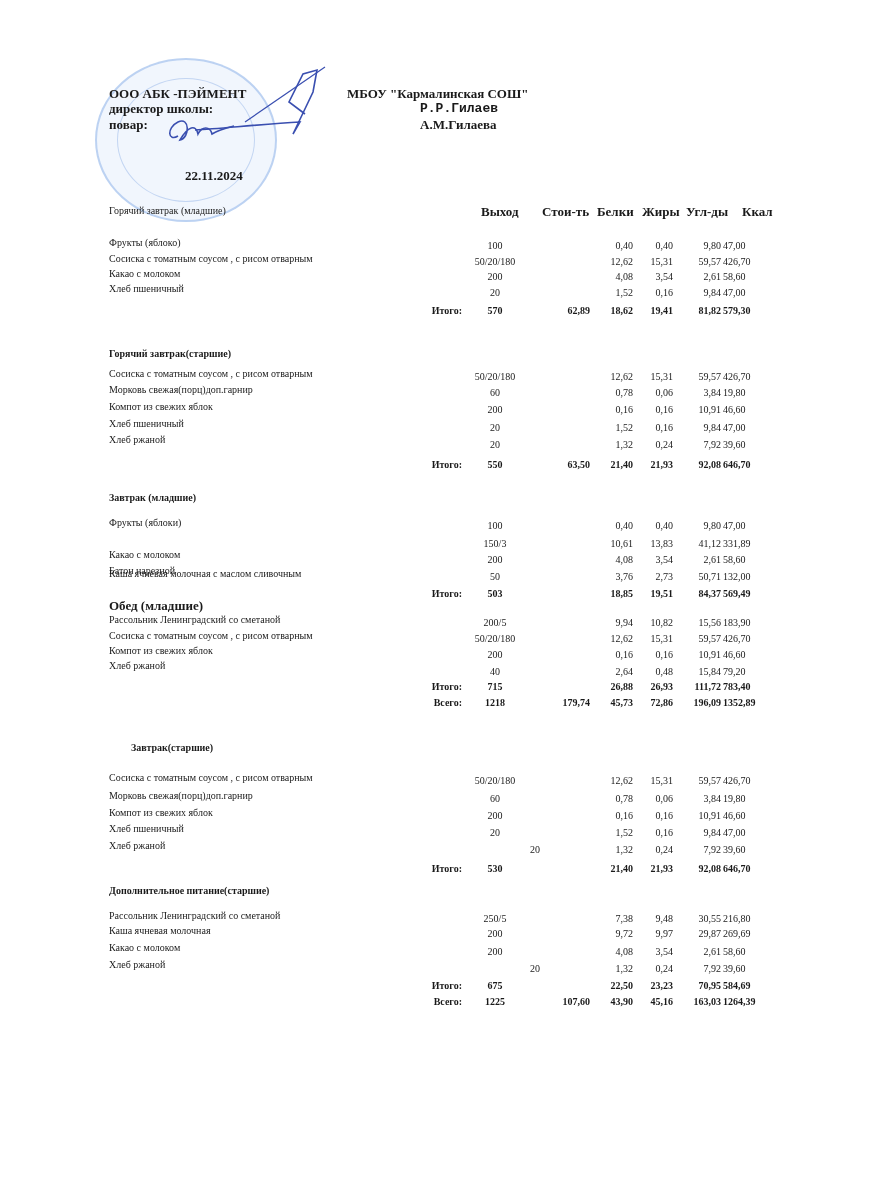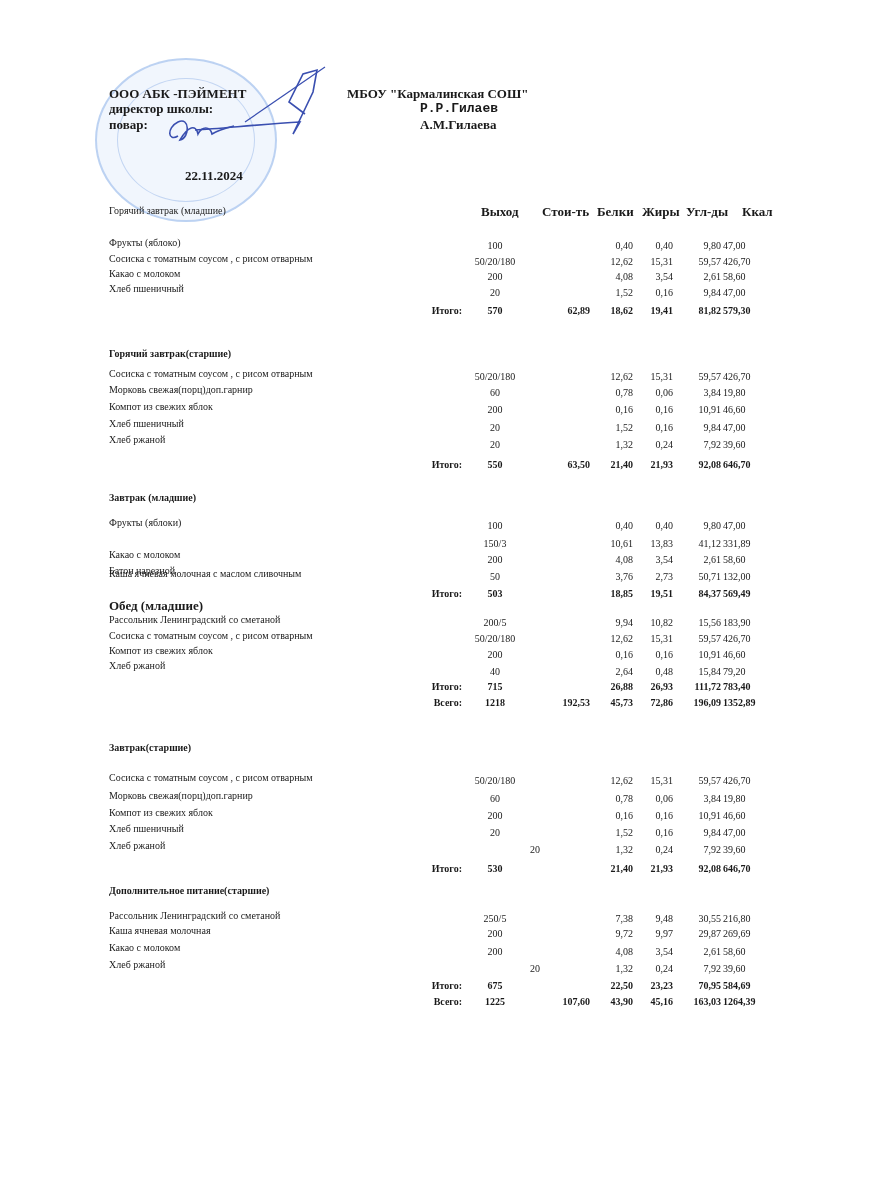--- a/index.html
+++ b/index.html
@@ -263,27 +263,27 @@
       <span class="out">715</span>
       <span class="cost"></span>
       <span class="b">26,88</span>
       <span class="z">26,93</span>
       <span class="u">111,72</span>
       <span class="k">783,40</span>
     </div>
     <div class="row bold" style="top: 697px;">
       <span class="lbl">Всего:</span>
       <span class="out">1218</span>
-      <span class="cost">192,53</span>
+      <span class="cost">179,74</span>
       <span class="b">45,73</span>
       <span class="z">72,86</span>
       <span class="u">196,09</span>
       <span class="k">1352,89</span>
     </div>
-    <div class="sec" style="top: 742px;">Завтрак(старшие)</div>
+    <div class="sec" style="top: 742px; margin-left: 22px;">Завтрак(старшие)</div>
     <div class="row" style="top: 772px;">
       <span class="name">Сосиска с томатным соусом , с рисом отварным</span>
     </div>
     <div class="row" style="top: 775px;">
       <span class="out">50/20/180</span>
       <span class="b">12,62</span>
       <span class="z">15,31</span>
       <span class="u">59,57</span>
       <span class="k">426,70</span>
     </div>

